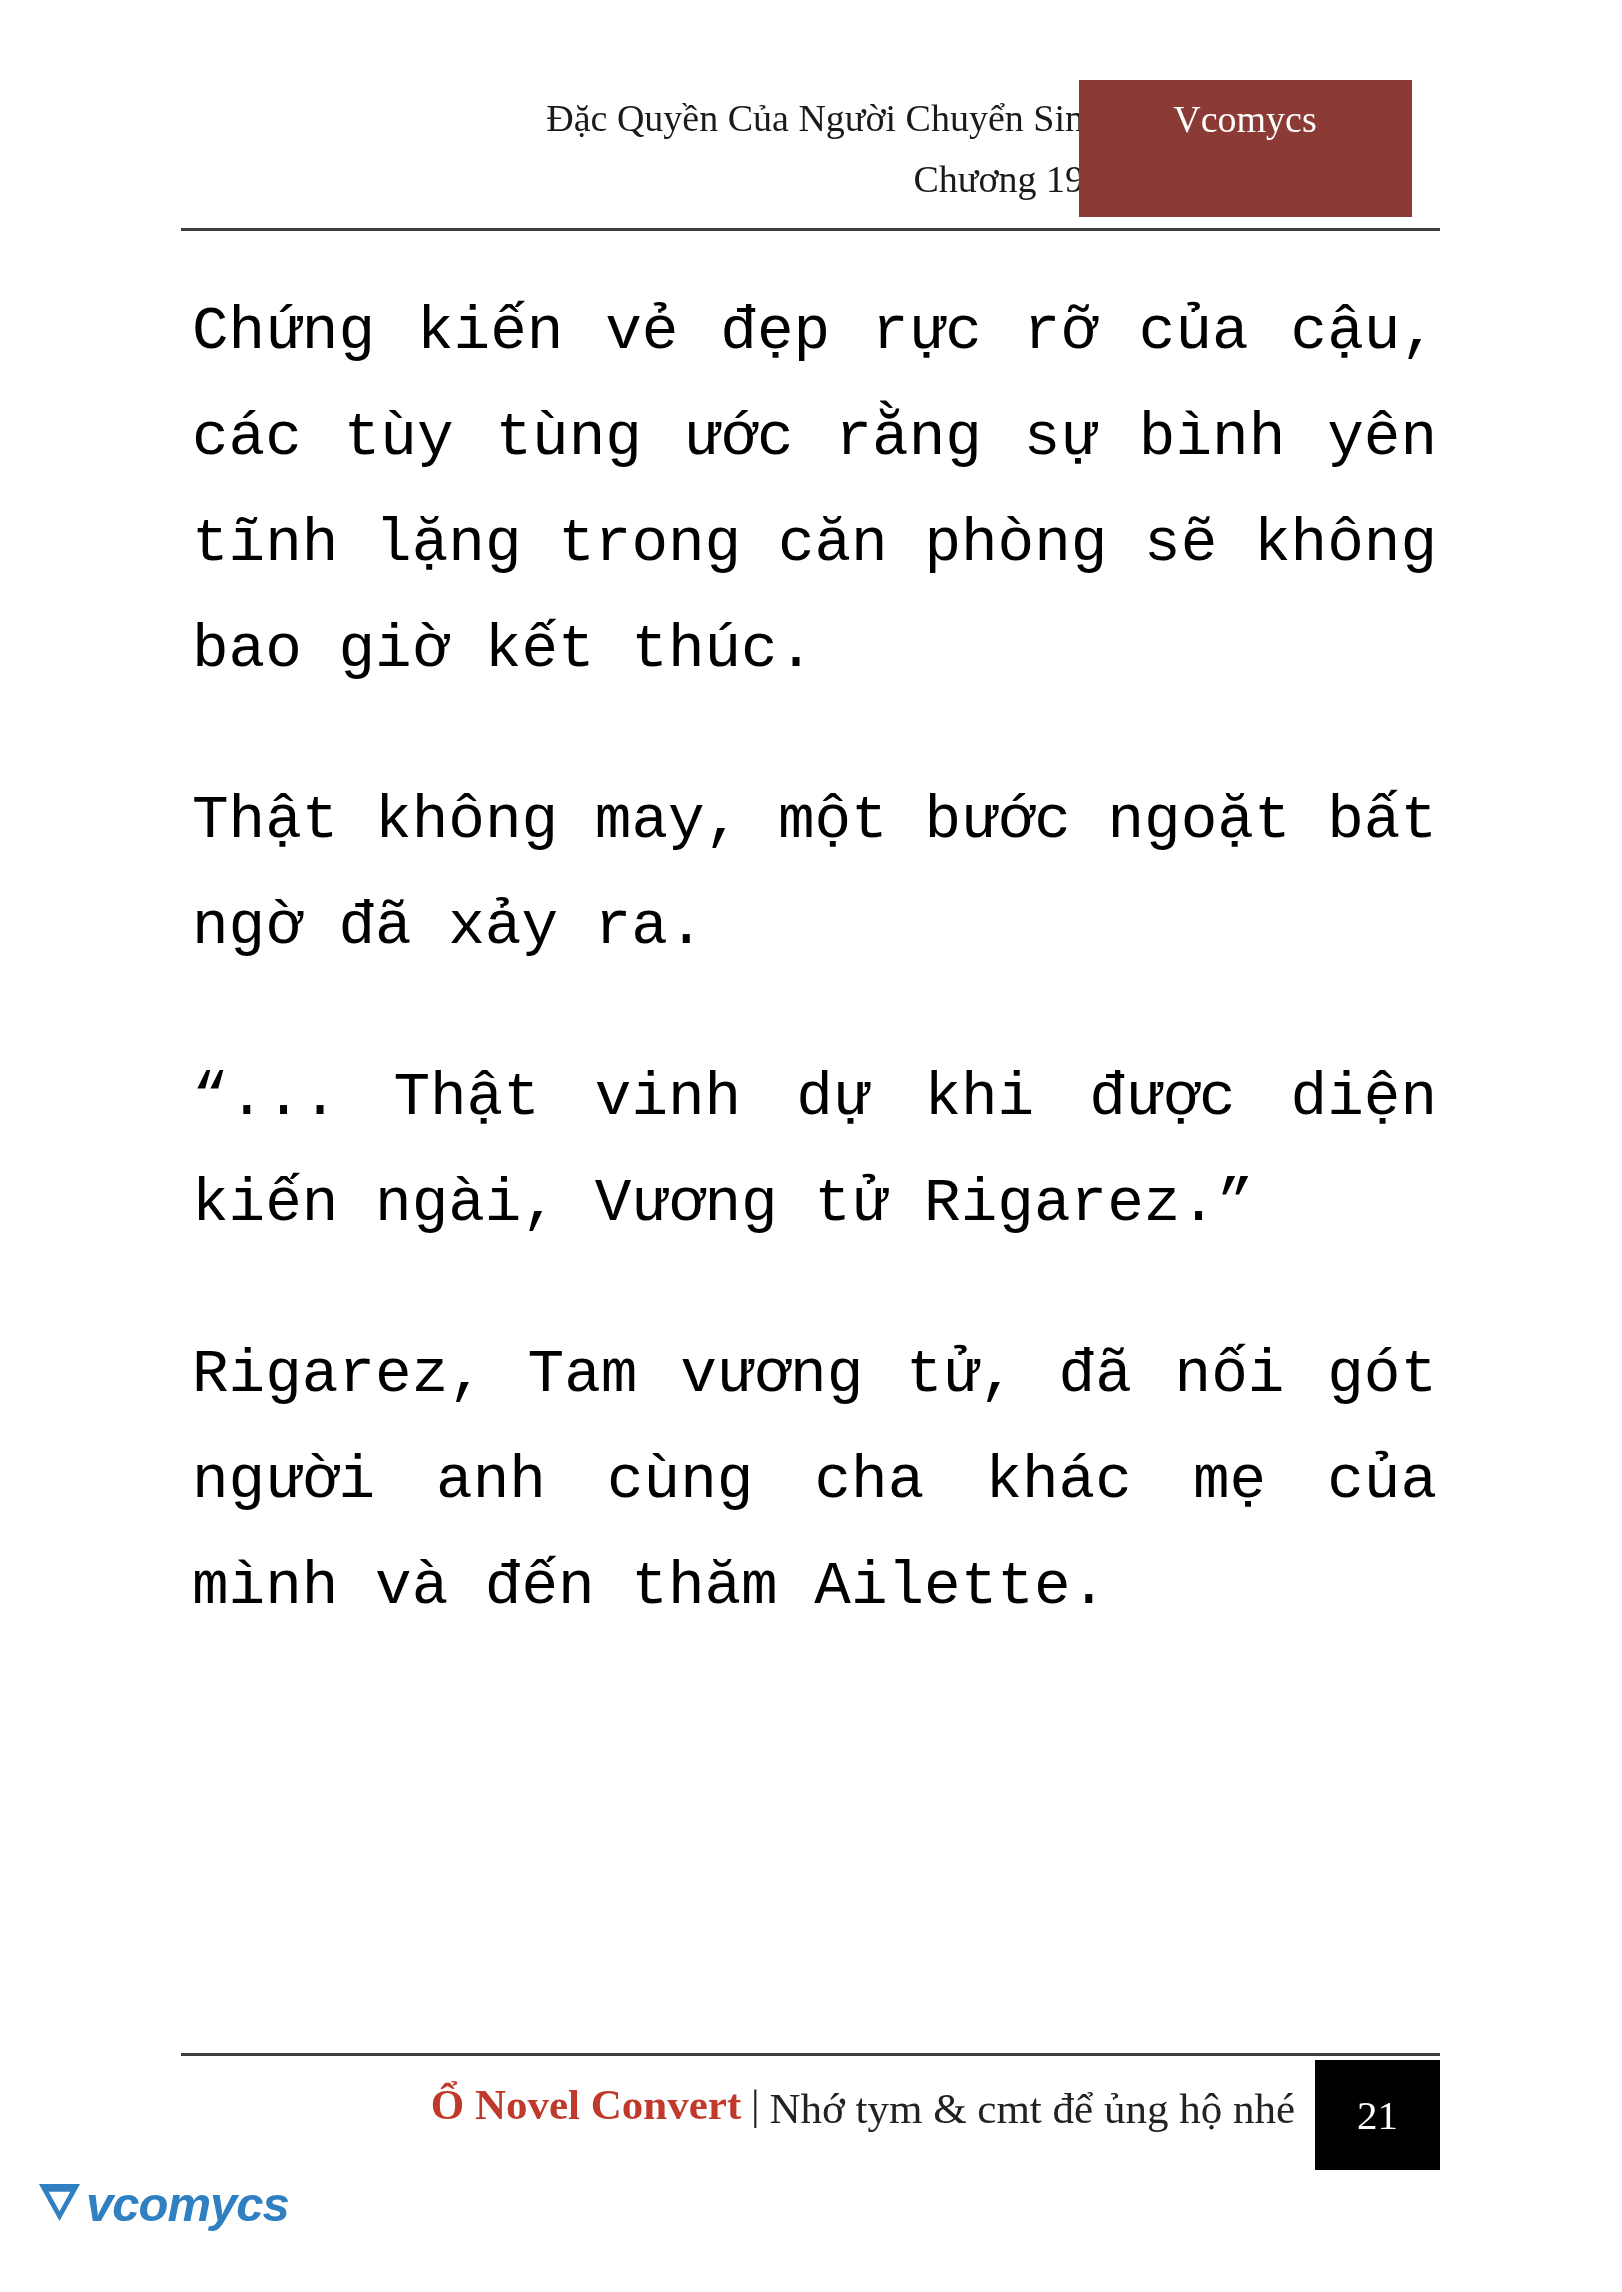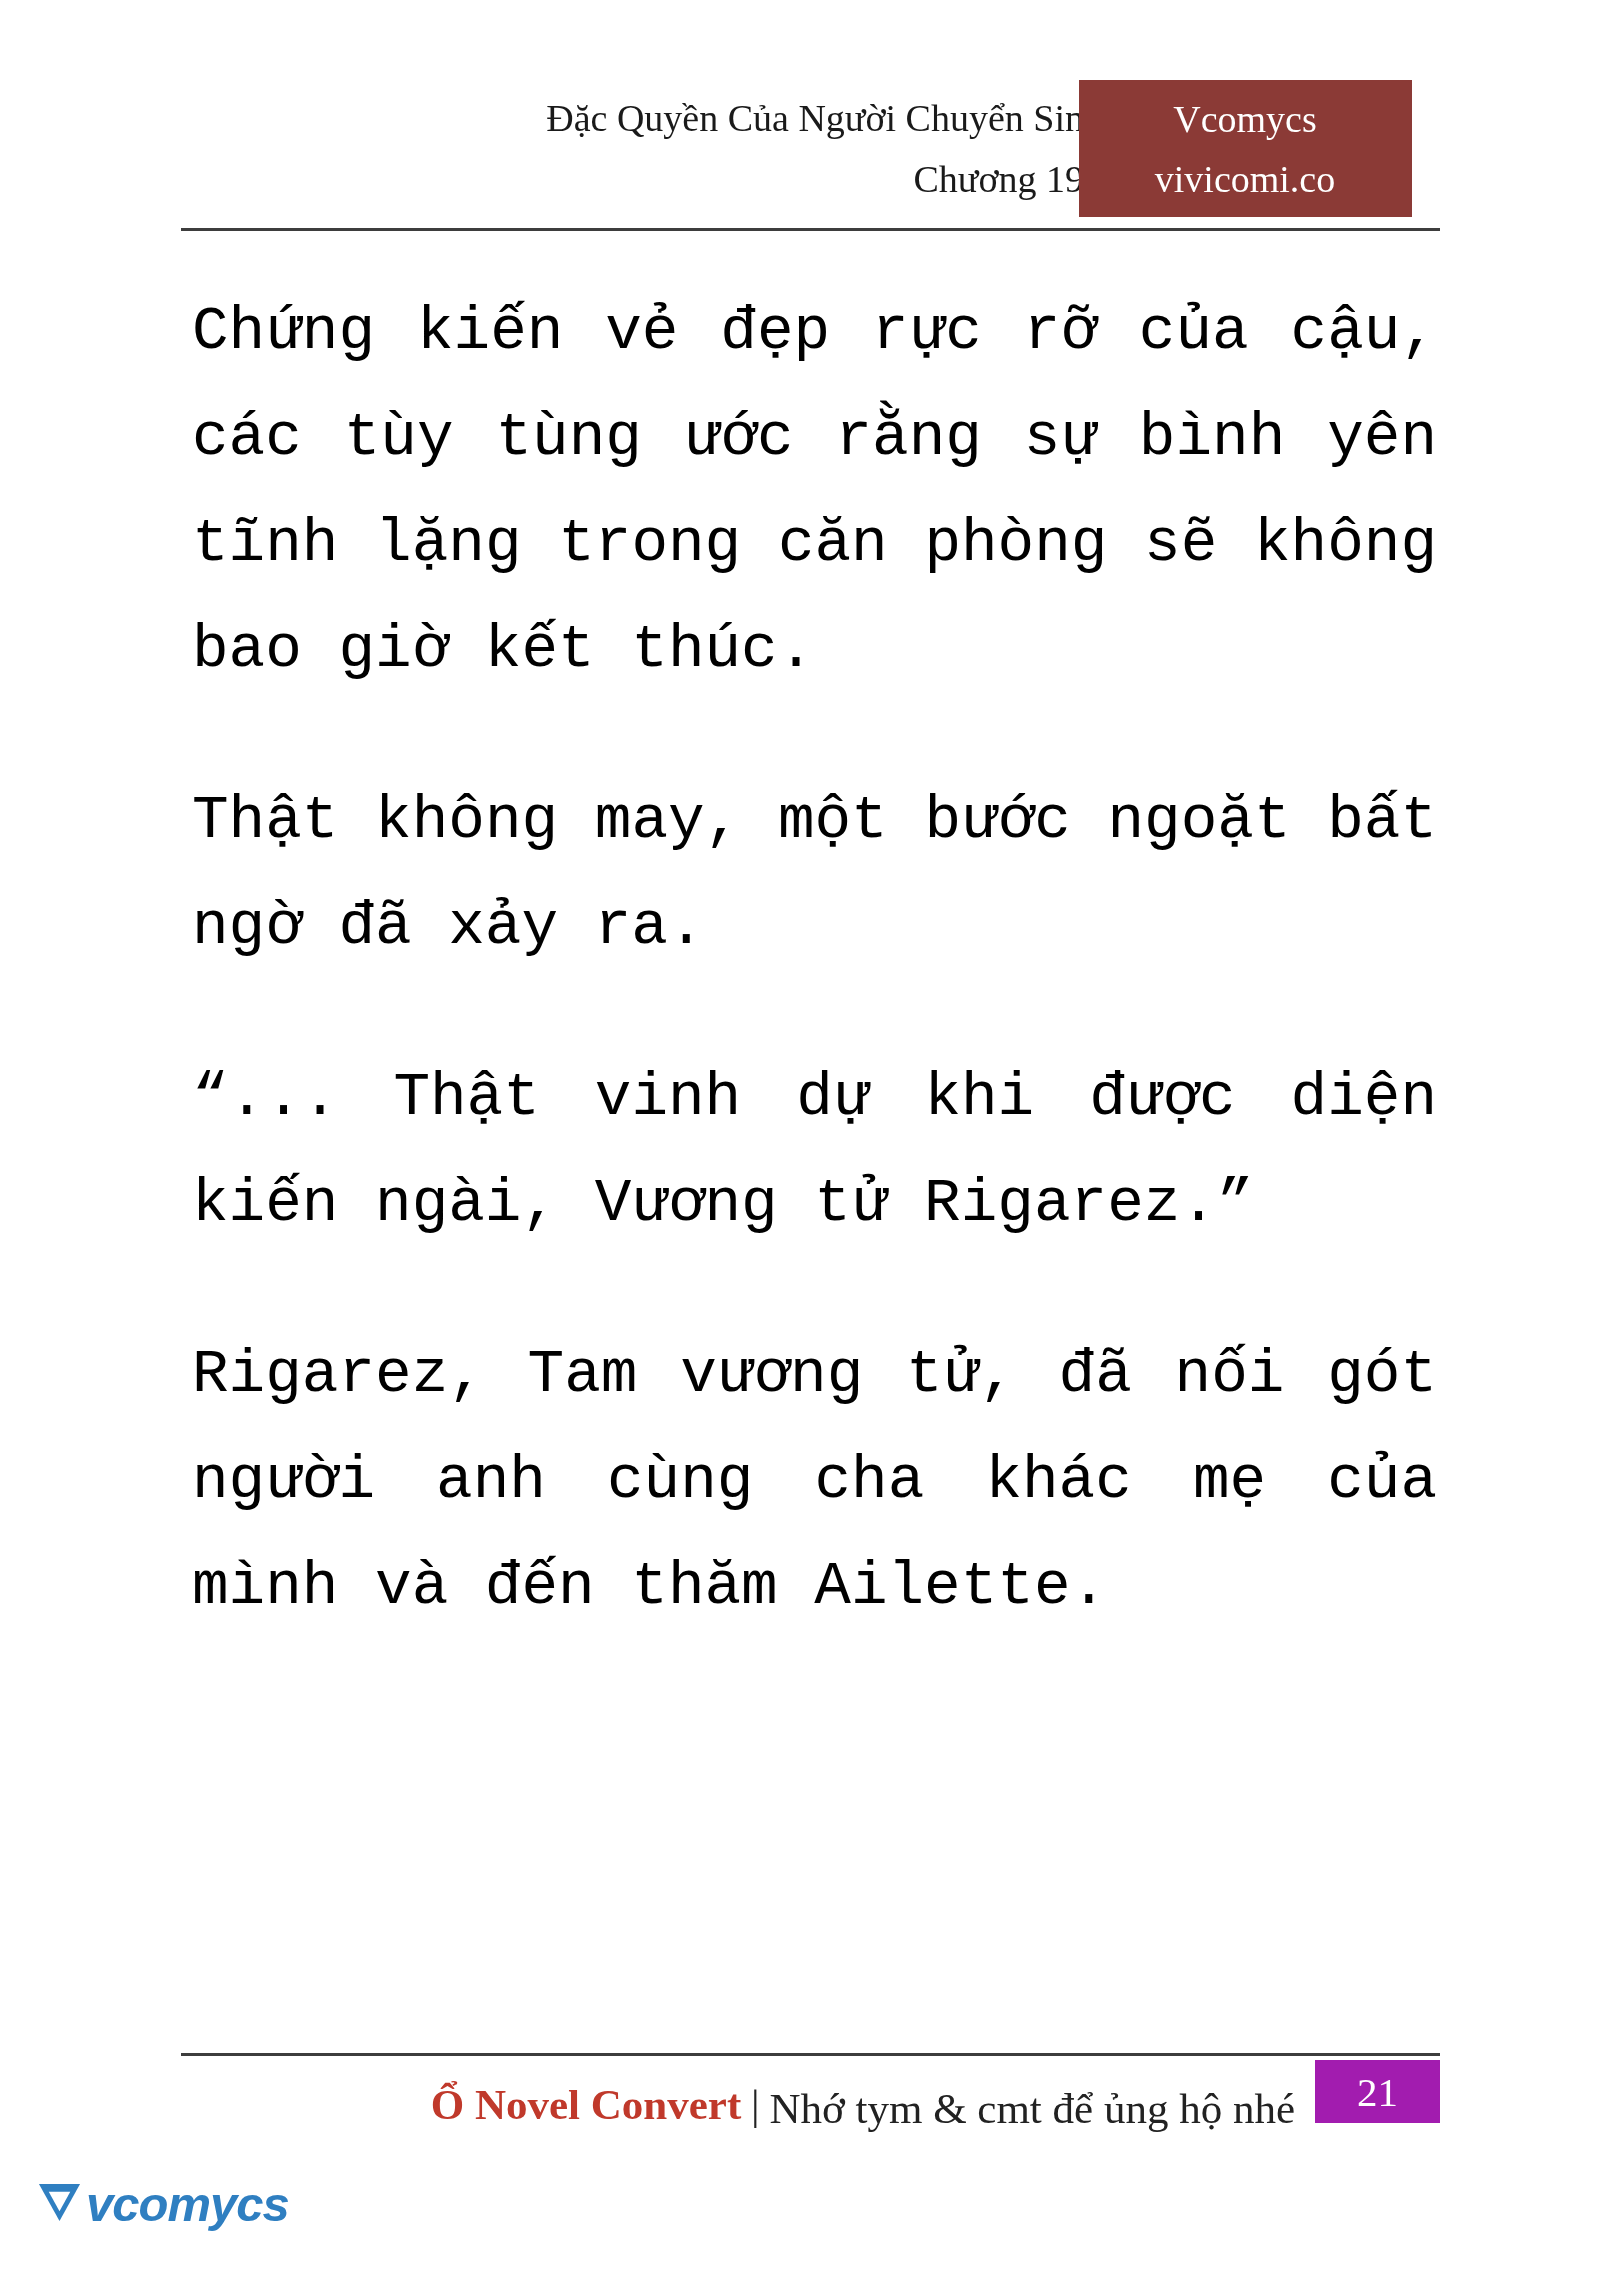--- a/index.html
+++ b/index.html
@@ -135,22 +135,22 @@
   .footer-note {
     color: #222;
     font-family: "Liberation Serif", serif;
     margin-top: 8px;
   }
   .page-number-box {
     position: absolute;
     right: 0;
     top: -5.9px;
     width: 125px;
-    height: 63px;
-    background: #a21caf;
+    height: 110px;
+    background: #000000;
     color: #ffffff;
     font-size: 41px;
     display: flex;
     align-items: center;
     justify-content: center;
     font-family: "Liberation Serif", serif;
   }
 
   
   .watermark {
@@ -184,21 +184,20 @@
 
 <div class="page">
 
   <div class="header">
     <div class="header-text">
       <span class="header-line1">Đặc Quyền Của Người Chuyển Sinh</span>
       <span class="header-line2">Chương 194</span>
     </div>
     <div class="header-badge">
       <span class="badge-line1">Vcomycs</span>
-      <span class="badge-line2">vivicomi.co</span>
     </div>
   </div>
   <div class="header-rule"></div>
 
   <div class="content">
     <p class="para">Chứng kiến vẻ đẹp rực rỡ của cậu, các tùy tùng ước rằng sự bình yên tĩnh lặng trong căn phòng sẽ không bao giờ kết thúc.</p>
     <p class="para">Thật không may, một bước ngoặt bất ngờ đã xảy ra.</p>
     <p class="para">“... Thật vinh dự khi được diện kiến ngài, Vương tử Rigarez.”</p>
     <p class="para">Rigarez, Tam vương tử, đã nối gót người anh cùng cha khác mẹ của mình và đến thăm Ailette.</p>
   </div>

